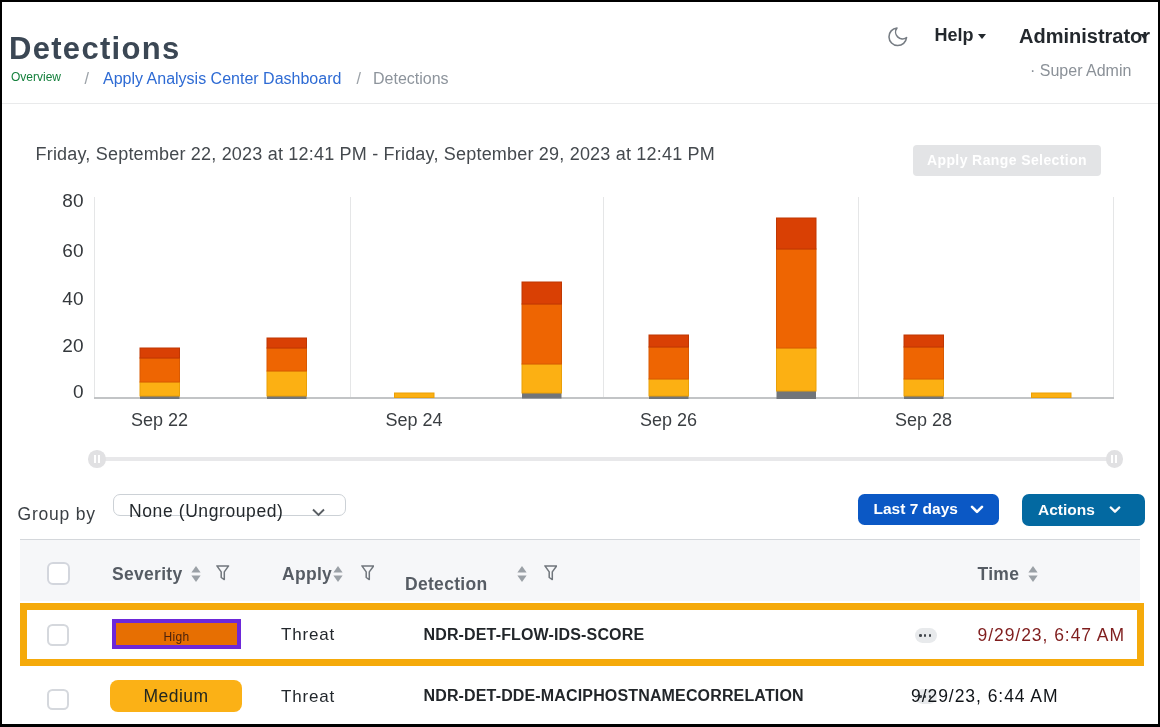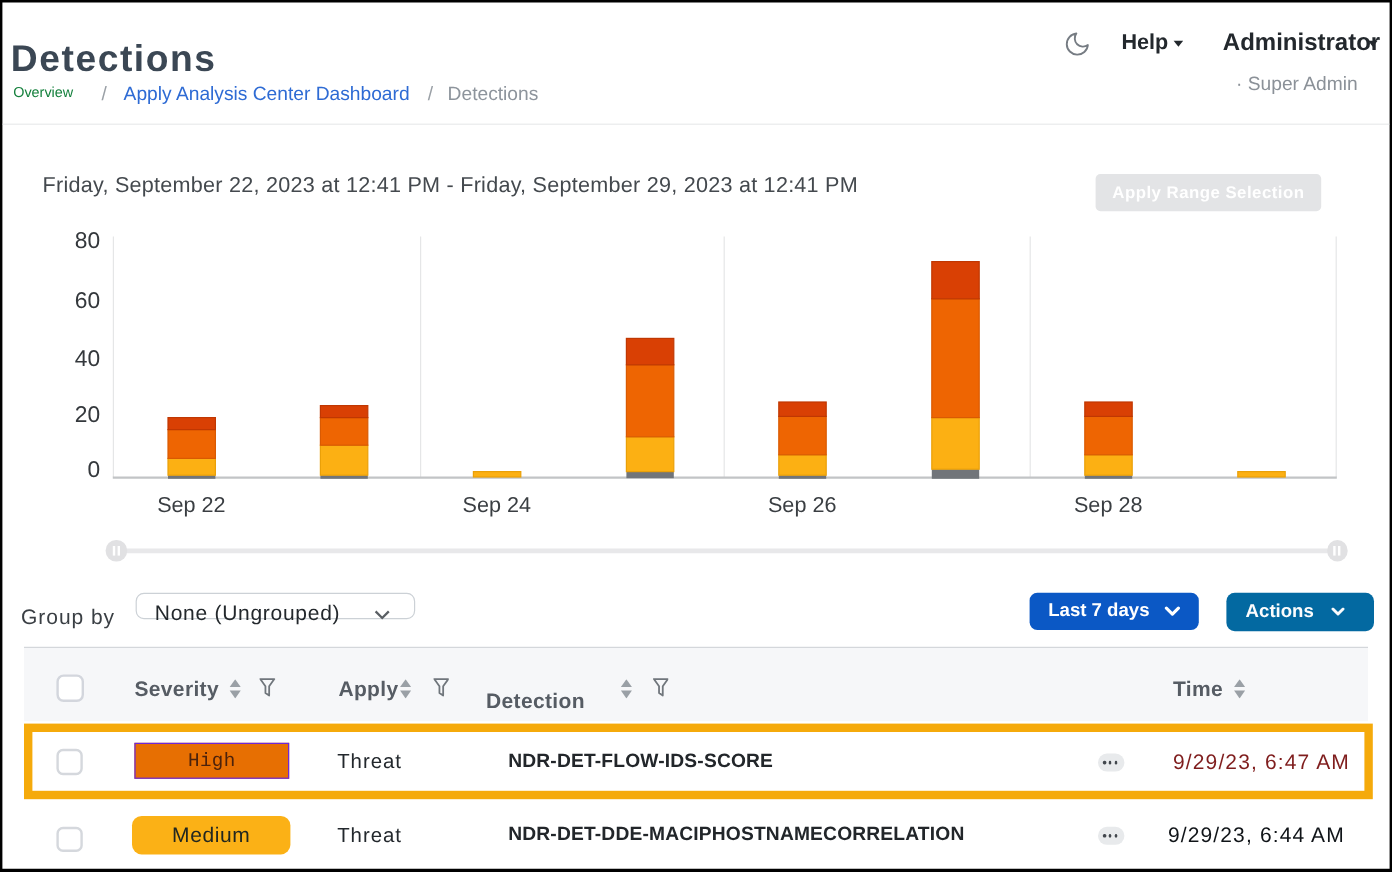--- a/index.html
+++ b/index.html
@@ -157,34 +157,34 @@
       <path d="M0.9 0.9 H12.6 L8.3 6.9 V14.6 L5.2 12.5 V6.9 Z"></path>
     </svg>
   <div class="abs" style="left:975.5px; top:561.5px; font-size:17.5px; font-weight:bold; letter-spacing:0.3px; color:#565c64;">Time</div>
   <svg class="abs" style="left:1026px; top:563.6px;" width="10" height="16" viewBox="0 0 10 16">
       <path d="M5 0 L9.6 6.6 H0.4 Z" fill="#9aa0a6"></path>
       <path d="M5 16 L9.6 9.4 H0.4 Z" fill="#9aa0a6"></path>
     </svg>
 
   <div class="abs" style="left:18px; top:601px; width:1124px; height:63px; border:7px solid #f5aa0b; background:#fff;"></div>
   <div class="abs" style="left:45px; top:622px; width:21.5px; height:21.5px; border:2px solid #d5d8dd; border-radius:5.5px; background:#fff;"></div>
-  <div class="abs" style="left:110px; top:616.5px; width:129px; height:30.5px; background:#e76f02; border:1px solid #6d28d9; font-size:16px; letter-spacing:0.3px; color:#4c220c; text-align:center; line-height:29px;font-family:Liberation Mono, monospace;">High</div>
+  <div class="abs" style="left:110px; top:616.5px; width:129px; height:30.5px; background:#e76f02; border:4px solid #6d28d9; font-size:12px; letter-spacing:0.3px; color:#4c220c; text-align:center; line-height:29px;">High</div>
   <div class="abs" style="left:279px; top:623px; font-size:17px; letter-spacing:0.8px; color:#23282d;">Threat</div>
   <div class="abs" style="left:421.5px; top:623.5px; font-size:16px; font-weight:bold; letter-spacing:0.15px; color:#22262a;">NDR-DET-FLOW-IDS-SCORE</div>
   <div class="abs" style="left:912.5px; top:626px; width:22.5px; height:14.5px; background:#e8eaec; border-radius:7.4px;">
     <div style="position:absolute; left:4.6px; top:6px; width:2.6px; height:2.6px; border-radius:50%; background:#42474d;"></div>
     <div style="position:absolute; left:9.4px; top:6px; width:2.6px; height:2.6px; border-radius:50%; background:#42474d;"></div>
     <div style="position:absolute; left:14.2px; top:6px; width:2.6px; height:2.6px; border-radius:50%; background:#42474d;"></div>
   </div>
   <div class="abs" style="left:967px; top:622.5px; width:156px; white-space:nowrap; font-size:17.5px; letter-spacing:0.95px; color:#7f1d1d; text-align:right;">9/29/23, 6:47 AM</div>
 
   <div class="abs" style="left:45px; top:686.5px; width:21.5px; height:21.5px; border:2px solid #d5d8dd; border-radius:5.5px; background:#fff;"></div>
   <div class="abs" style="left:108px; top:677.5px; width:132px; height:32.5px; background:#fbb116; border-radius:8px; font-size:17.5px; letter-spacing:0.5px; color:#222720; text-align:center; line-height:32.5px;">Medium</div>
   <div class="abs" style="left:279px; top:685px; font-size:17px; letter-spacing:0.8px; color:#23282d;">Threat</div>
   <div class="abs" style="left:421.5px; top:685px; font-size:16px; font-weight:bold; letter-spacing:0.15px; color:#22262a;">NDR-DET-DDE-MACIPHOSTNAMECORRELATION</div>
   <div class="abs" style="left:912.5px; top:687.3px; width:22.5px; height:14.5px; background:#e8eaec; border-radius:7.4px;">
     <div style="position:absolute; left:4.6px; top:6px; width:2.6px; height:2.6px; border-radius:50%; background:#42474d;"></div>
     <div style="position:absolute; left:9.4px; top:6px; width:2.6px; height:2.6px; border-radius:50%; background:#42474d;"></div>
     <div style="position:absolute; left:14.2px; top:6px; width:2.6px; height:2.6px; border-radius:50%; background:#42474d;"></div>
   </div>
-  <div class="abs" style="left:967px; top:684px; width:156px; white-space:nowrap; font-size:17.5px; letter-spacing:0.95px; color:#101418; text-align:center;">9/29/23, 6:44 AM</div>
+  <div class="abs" style="left:909px; top:684px; width:156px; white-space:nowrap; font-size:17.5px; letter-spacing:0.95px; color:#101418; text-align:left;">9/29/23, 6:44 AM</div>
 
 </div>
 
 </body></html>

